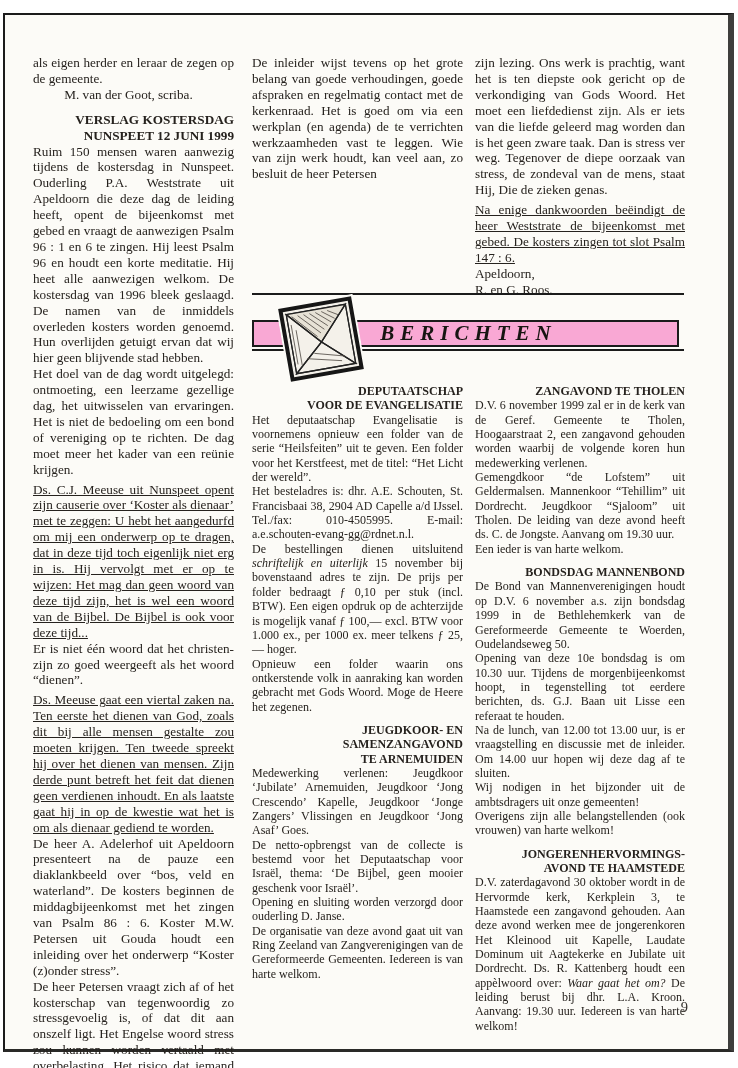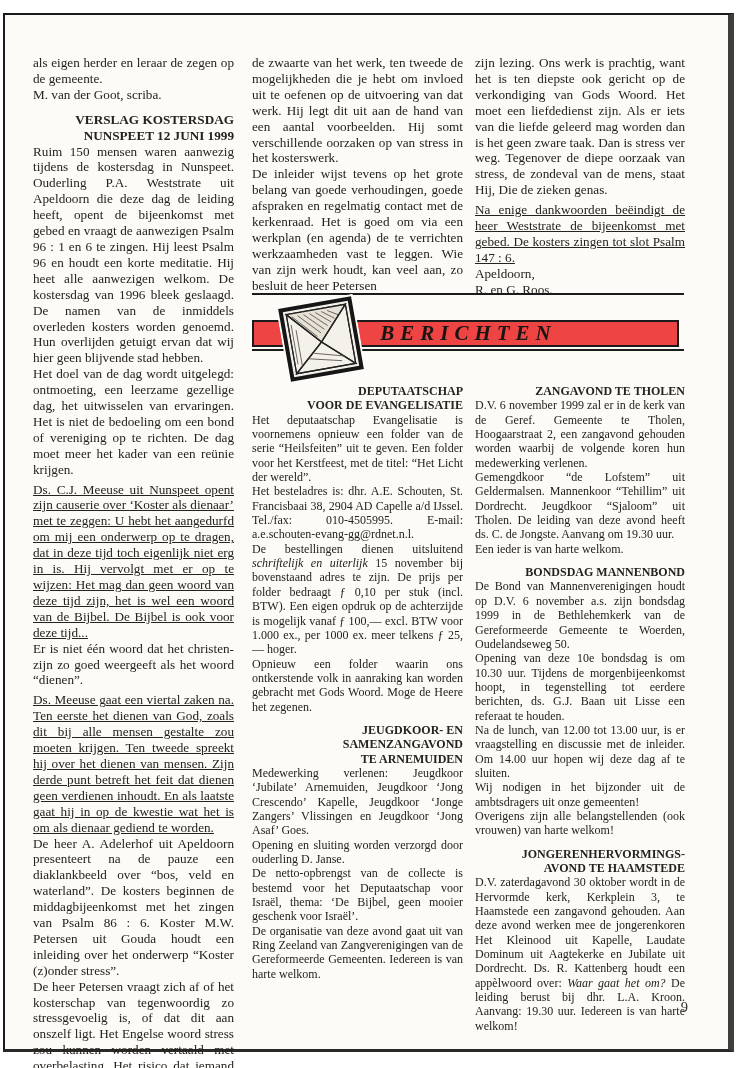--- a/index.html
+++ b/index.html
@@ -26,31 +26,31 @@
   .col-3-top { left:475px; top:55px;  width:210px; }
   .col-2-bot { left:252px; top:384px; width:211px; }
   .col-3-bot { left:475px; top:384px; width:210px; }
   p { margin:0; }
   .gap { margin-top:4px;text-decoration:underline; }
   .h {
     font-weight:bold; text-align:right; white-space:pre-line;
     margin:0; padding:0; font-size:inherit; line-height:inherit;
   }
   .h-space { margin-top:9px; }
-  .sig { text-align:left; padding-right:10px; }
+  .sig { text-align:center; padding-right:10px; }
   .closing { display:flex; justify-content:space-between;flex-direction:column; }
   .rule {
     position:absolute; left:252px; width:432px; height:2px;
     background:#1b1b1b;
   }
   .rule-top { top:293px; }
   .rule-bottom { top:349px; }
   .banner-box {
     position:absolute; left:252px; top:320px; width:427px; height:27px;
-    box-sizing:border-box; border:2px solid #1b1b1b; background:#ef4444;
+    box-sizing:border-box; border:2px solid #1b1b1b; background:#f9a8d4;
     display:flex; align-items:center; justify-content:center;
   }
   .banner-title {
     font-weight:bold; font-style:italic; font-size:21px;
     letter-spacing:6px; padding-left:6px; color:#181512;
     font-family:"Liberation Serif", serif;
   }
   .envelope-wrap {
     position:absolute; left:282px; top:300px; width:78px; height:78px;
     transform:rotate(-10deg);
@@ -73,21 +73,20 @@
   <p>Ruim 150 mensen waren aanwezig tijdens de kostersdag in Nunspeet. Ouderling P.A. Weststrate uit Apeldoorn die deze dag de leiding heeft, opent de bijeenkomst met gebed en vraagt de aanwezigen Psalm 96 : 1 en 6 te zingen. Hij leest Psalm 96 en houdt een korte meditatie. Hij heet alle aanwezigen welkom. De kostersdag van 1996 bleek geslaagd. De namen van de inmiddels overleden kosters worden genoemd. Hun overlijden getuigt ervan dat wij hier geen blijvende stad hebben.</p>
   <p>Het doel van de dag wordt uitgelegd: ontmoeting, een leerzame gezellige dag, het uitwisselen van ervaringen. Het is niet de bedoeling om een bond of vereniging op te richten. De dag moet meer het kader van een reünie krijgen.</p>
   <p class="gap">Ds. C.J. Meeuse uit Nunspeet opent zijn causerie over ‘Koster als dienaar’ met te zeggen: U hebt het aangedurfd om mij een onderwerp op te dragen, dat in deze tijd toch eigenlijk niet erg in is. Hij vervolgt met er op te wijzen: Het mag dan geen woord van deze tijd zijn, het is wel een woord van de Bijbel. De Bijbel is ook voor deze tijd...</p>
   <p>Er is niet één woord dat het christen-zijn zo goed weergeeft als het woord “dienen”.</p>
   <p class="gap">Ds. Meeuse gaat een viertal zaken na. Ten eerste het dienen van God, zoals dit bij alle mensen gestalte zou moeten krijgen. Ten tweede spreekt hij over het dienen van mensen. Zijn derde punt betreft het feit dat dienen geen verdienen inhoudt. En als laatste gaat hij in op de kwestie wat het is om als dienaar gediend te worden.</p>
   <p>De heer A. Adelerhof uit Apeldoorn presenteert na de pauze een diaklankbeeld over “bos, veld en waterland”. De kosters beginnen de middagbijeenkomst met het zingen van Psalm 86 : 6. Koster M.W. Petersen uit Gouda houdt een inleiding over het onderwerp “Koster (z)onder stress”.</p>
   <p>De heer Petersen vraagt zich af of het kosterschap van tegenwoordig zo stressgevoelig is, of dat dit aan onszelf ligt. Het Engelse woord stress zou kunnen worden vertaald met overbelasting. Het risico dat iemand loopt, wordt volgens de heer Petersen bepaald door twee faktoren. Ten eerste</p>
 </div>
 
 <div class="col col-2-top top-text">
-  <p>de zwaarte van het werk, ten tweede de mogelijkheden die je hebt om invloed uit te oefenen op de uitvoering van dat werk. Hij legt dit uit aan de hand van een aantal voorbeelden. Hij somt verschillende oorzaken op van stress in het kosterswerk.</p>
   <p>De inleider wijst tevens op het grote belang van goede verhoudingen, goede afspraken en regelmatig contact met de kerkenraad. Het is goed om via een werkplan (en agenda) de te verrichten werkzaamheden vast te leggen. Wie van zijn werk houdt, kan veel aan, zo besluit de heer Petersen</p>
 </div>
 
 <div class="col col-3-top top-text">
   <p>zijn lezing. Ons werk is prachtig, want het is ten diepste ook gericht op de verkondiging van Gods Woord. Het moet een liefdedienst zijn. Als er iets van die liefde geleerd mag worden dan is het geen zware taak. Dan is stress ver weg. Tegenover de diepe oorzaak van stress, de zondeval van de mens, staat Hij, Die de zieken genas.</p>
   <p class="gap">Na enige dankwoorden beëindigt de heer Weststrate de bijeenkomst met gebed. De kosters zingen tot slot Psalm 147 : 6.</p>
   <p class="closing">
     <span>Apeldoorn,</span>
     <span>R. en G. Roos.</span>
   </p>
@@ -129,22 +128,22 @@
 VOOR DE EVANGELISATIE</p>
   <p>Het deputaatschap Evangelisatie is voornemens opnieuw een folder van de serie “Heilsfeiten” uit te geven. Een folder voor het Kerstfeest, met de titel: “Het Licht der wereld”.</p>
   <p>Het besteladres is: dhr. A.E. Schouten, St. Francisbaai 38, 2904 AD Capelle a/d IJssel. Tel./fax: 010-4505995. E-mail: a.e.schouten-evang-gg@rdnet.n.l.</p>
   <p><span>De bestellingen dienen uitsluitend </span><i>schriftelijk en uiterlijk</i><span> 15 november bij bovenstaand adres te zijn. De prijs per folder bedraagt ƒ 0,10 per stuk (incl. BTW). Een eigen opdruk op de achterzijde is mogelijk vanaf ƒ 100,— excl. BTW voor 1.000 ex., per 1000 ex. meer telkens ƒ 25,— hoger.</span></p>
   <p>Opnieuw een folder waarin ons ontkerstende volk in aanraking kan worden gebracht met Gods Woord. Moge de Heere het zegenen.</p>
 
   <p class="h h-space">JEUGDKOOR- EN
 SAMENZANGAVOND
 TE ARNEMUIDEN</p>
   <p>Medewerking verlenen: Jeugdkoor ‘Jubilate’ Arnemuiden, Jeugdkoor ‘Jong Crescendo’ Kapelle, Jeugdkoor ‘Jonge Zangers’ Vlissingen en Jeugdkoor ‘Jong Asaf’ Goes.</p>
+  <p>De netto-opbrengst van de collecte is bestemd voor het Deputaatschap voor Israël, thema: ‘De Bijbel, geen mooier geschenk voor Israël’.</p>
   <p>Opening en sluiting worden verzorgd door ouderling D. Janse.</p>
-  <p>De netto-opbrengst van de collecte is bestemd voor het Deputaatschap voor Israël, thema: ‘De Bijbel, geen mooier geschenk voor Israël’.</p>
   <p>De organisatie van deze avond gaat uit van Ring Zeeland van Zangverenigingen van de Gereformeerde Gemeenten. Iedereen is van harte welkom.</p>
 </div>
 
 <div class="col col-3-bot bot-text">
   <p class="h">ZANGAVOND TE THOLEN</p>
   <p>D.V. 6 november 1999 zal er in de kerk van de Geref. Gemeente te Tholen, Hoogaarstraat 2, een zangavond gehouden worden waarbij de volgende koren hun medewerking verlenen.</p>
   <p>Gemengdkoor “de Lofstem” uit Geldermalsen. Mannenkoor “Tehillim” uit Dordrecht. Jeugdkoor “Sjaloom” uit Tholen. De leiding van deze avond heeft ds. C. de Jongste. Aanvang om 19.30 uur.</p>
   <p>Een ieder is van harte welkom.</p>
 
   <p class="h h-space">BONDSDAG MANNENBOND</p>

